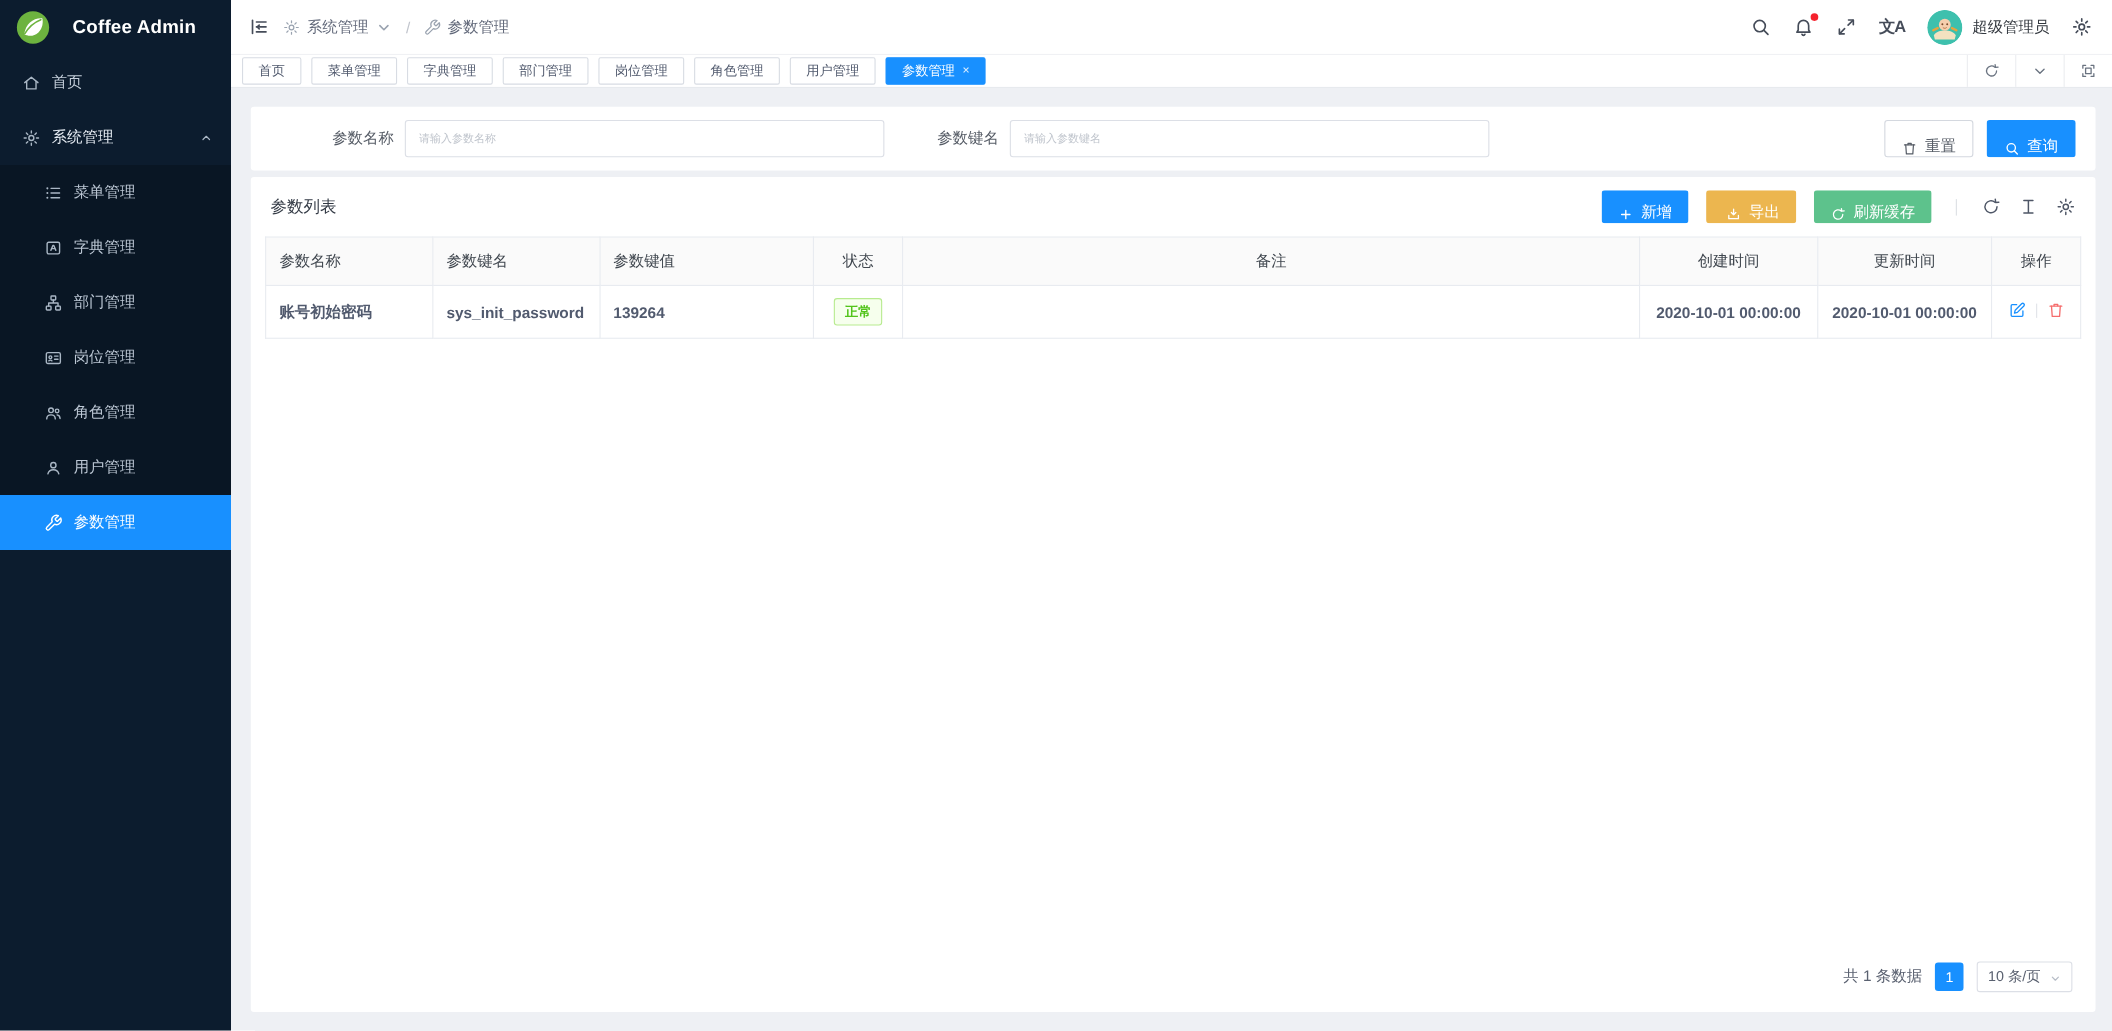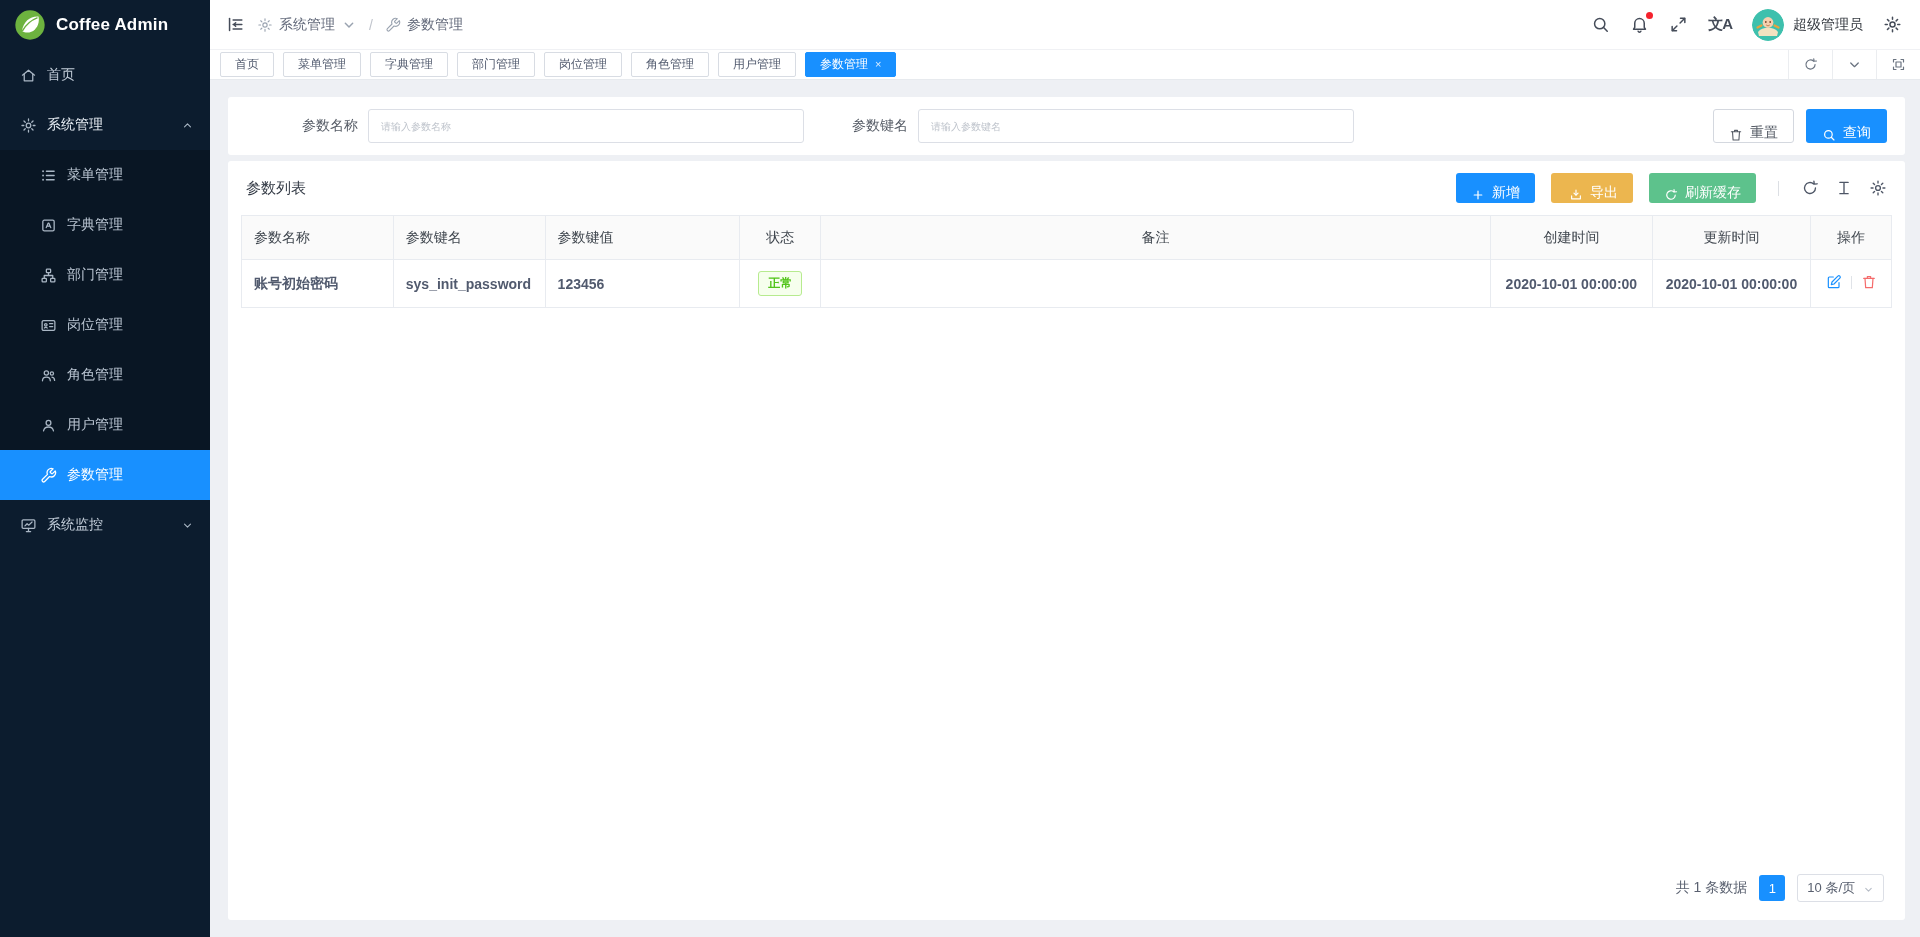--- a/index.html
+++ b/index.html
@@ -2,21 +2,21 @@
 <html><head>
 <meta charset="utf-8">
 <style>
   * { margin:0; padding:0; box-sizing:border-box; }
   html,body { width:1920px; height:937px; overflow:hidden;
     font-family:"Liberation Sans","DejaVu Sans",sans-serif; font-size:14px; color:#515a6e; }
   .app { display:flex; width:100%; height:100%; background:#eef0f4; }
 
   
   .sidebar { width:210px; height:100%; background:#0c1c2e; flex:0 0 210px; display:flex; flex-direction:column; }
-  .logo-row { height:50px; display:flex; align-items:center; padding-left:14px; gap:10px; cursor:pointer; }
+  .logo-row { height:50px; display:flex; align-items:center; padding-left:14px; gap:20px; cursor:pointer; }
   .logo-title { color:#ffffff; font-size:17px; font-weight:bold; letter-spacing:.2px; }
   .menu { flex:1; }
   .menu-item { height:50px; display:flex; align-items:center; gap:10px; padding:0 16px 0 20px;
     color:#c3cdd9; font-size:14px; cursor:pointer; position:relative; }
   .menu-item .ic { color:#aab7c5; }
   .menu-item.parent-open { color:#e8eef5; }
   .submenu { background:#091624; }
   .submenu .menu-item { padding-left:40px; color:#bcc7d4; }
   .menu-item.active { background:#1890ff; color:#fff; }
   .menu-item.active .ic { color:#fff; }
@@ -208,35 +208,20 @@
         <div class="menu-item active">
           <span class="ic">
             <svg viewBox="0 0 24 24" fill="none" stroke="currentColor" stroke-width="1.8" stroke-linecap="round" stroke-linejoin="round">
                 <path d="M14.7 6.3a1 1 0 0 0 0 1.4l1.6 1.6a1 1 0 0 0 1.4 0l3.77-3.77a6 6 0 0 1-7.94 7.94l-6.91 6.91a2.12 2.12 0 0 1-3-3l6.91-6.91a6 6 0 0 1 7.94-7.94l-3.76 3.76z"></path>
               </svg>
           </span>
           <span>参数管理</span>
         </div>
       </div>
 
-      <div class="menu-item">
-        <span class="ic">
-          <svg viewBox="0 0 24 24" fill="none" stroke="currentColor" stroke-width="1.8" stroke-linecap="round" stroke-linejoin="round">
-              <rect x="3" y="4" width="18" height="12" rx="1.5"></rect>
-              <path d="M7 12.5l3-3 2.5 2 4.5-4.5"></path>
-              <path d="M9 20.5h6M12 16v4.5"></path>
-            </svg>
-        </span>
-        <span>系统监控</span>
-        <span class="ic ic-sm arrow">
-          <svg viewBox="0 0 24 24" fill="none" stroke="currentColor" stroke-width="2" stroke-linecap="round" stroke-linejoin="round">
-              <path d="M6.5 9.5 12 15l5.5-5.5"></path>
-            </svg>
-        </span>
-      </div>
     </nav>
   </aside>
 
   <div class="main">
 
     <header class="topbar">
       <span class="top-icon">
         <svg viewBox="0 0 24 24" fill="none" stroke="currentColor" stroke-width="1.9" stroke-linecap="round" stroke-linejoin="round">
             <path d="M4.5 4.5v15"></path>
             <path d="M9 6.3h11M9 12h11M9 17.7h11"></path>
@@ -452,21 +437,21 @@
               <th class="ta-c">备注</th>
               <th class="ta-c">创建时间</th>
               <th class="ta-c">更新时间</th>
               <th class="ta-c">操作</th>
             </tr>
           </thead>
           <tbody>
             <tr>
               <td>账号初始密码</td>
               <td>sys_init_password</td>
-              <td>123456</td>
+              <td>139264</td>
               <td class="ta-c">
                 <span class="tag-success">正常</span>
               </td>
               <td class="ta-c"></td>
               <td class="ta-c">2020-10-01 00:00:00</td>
               <td class="ta-c">2020-10-01 00:00:00</td>
               <td class="ta-c">
                 <span class="row-actions">
                   <span class="act-edit">
                     <svg viewBox="0 0 24 24" fill="none" stroke="currentColor" stroke-width="1.8" stroke-linecap="round" stroke-linejoin="round">

